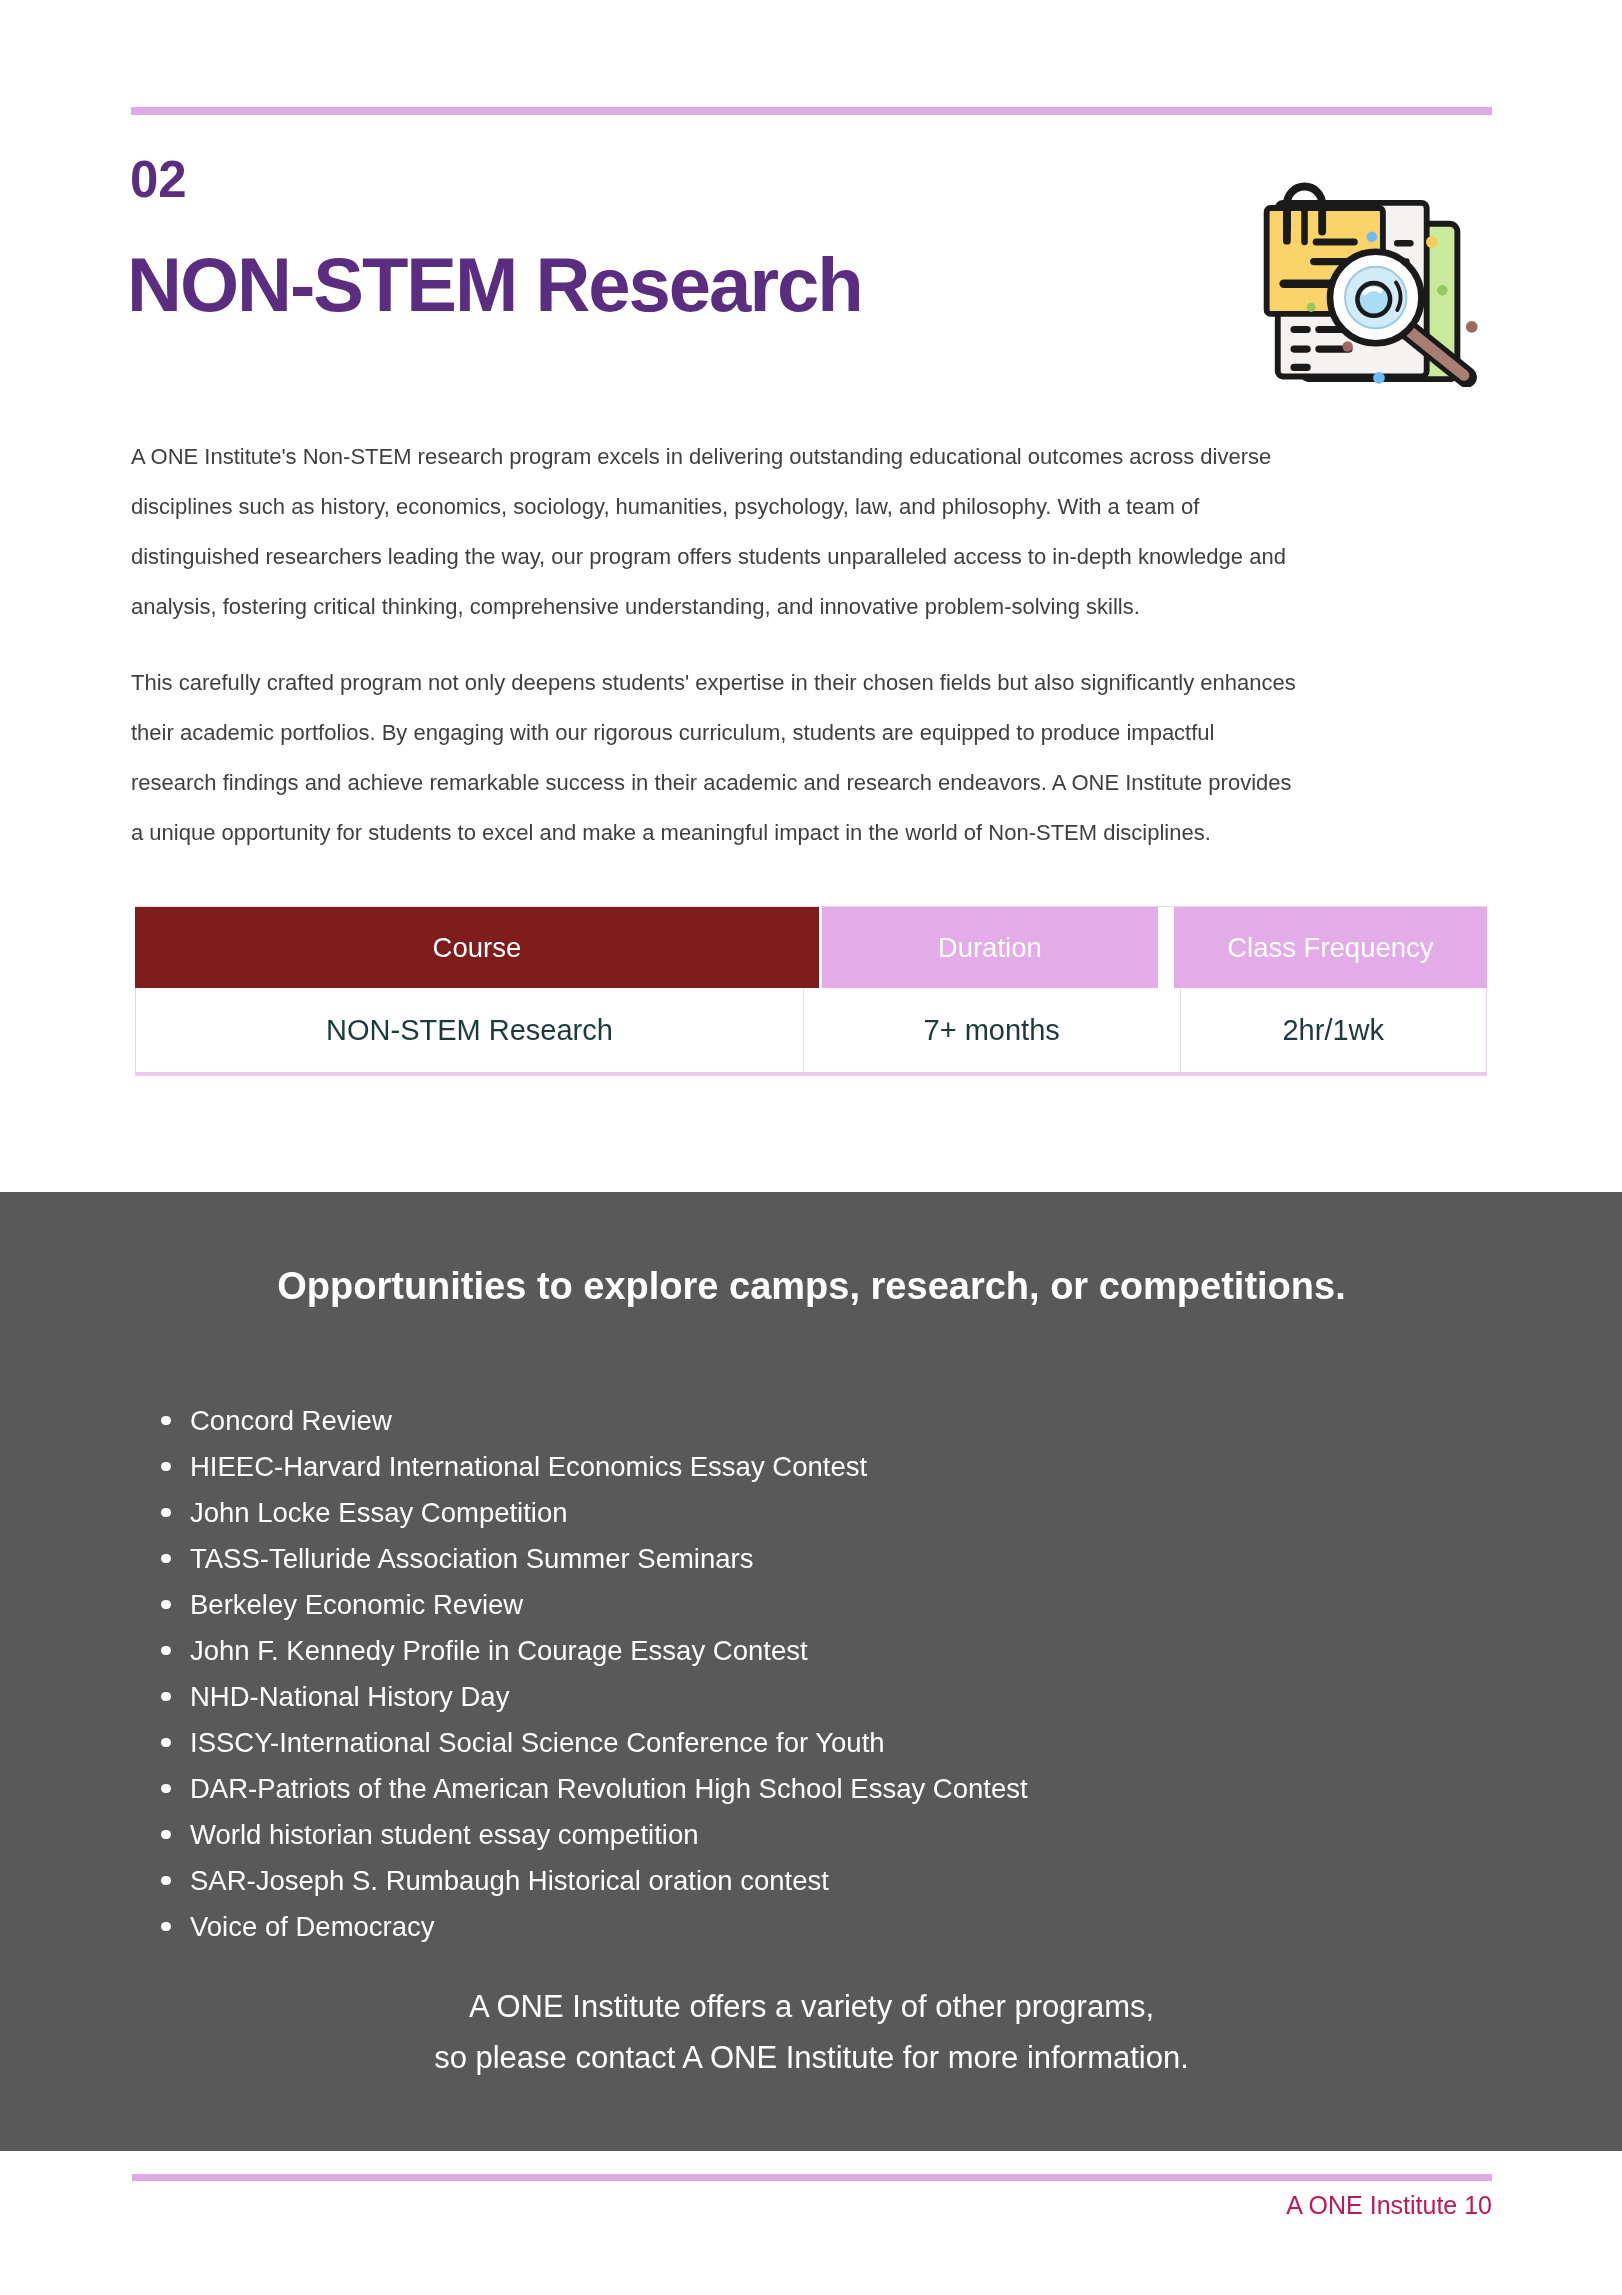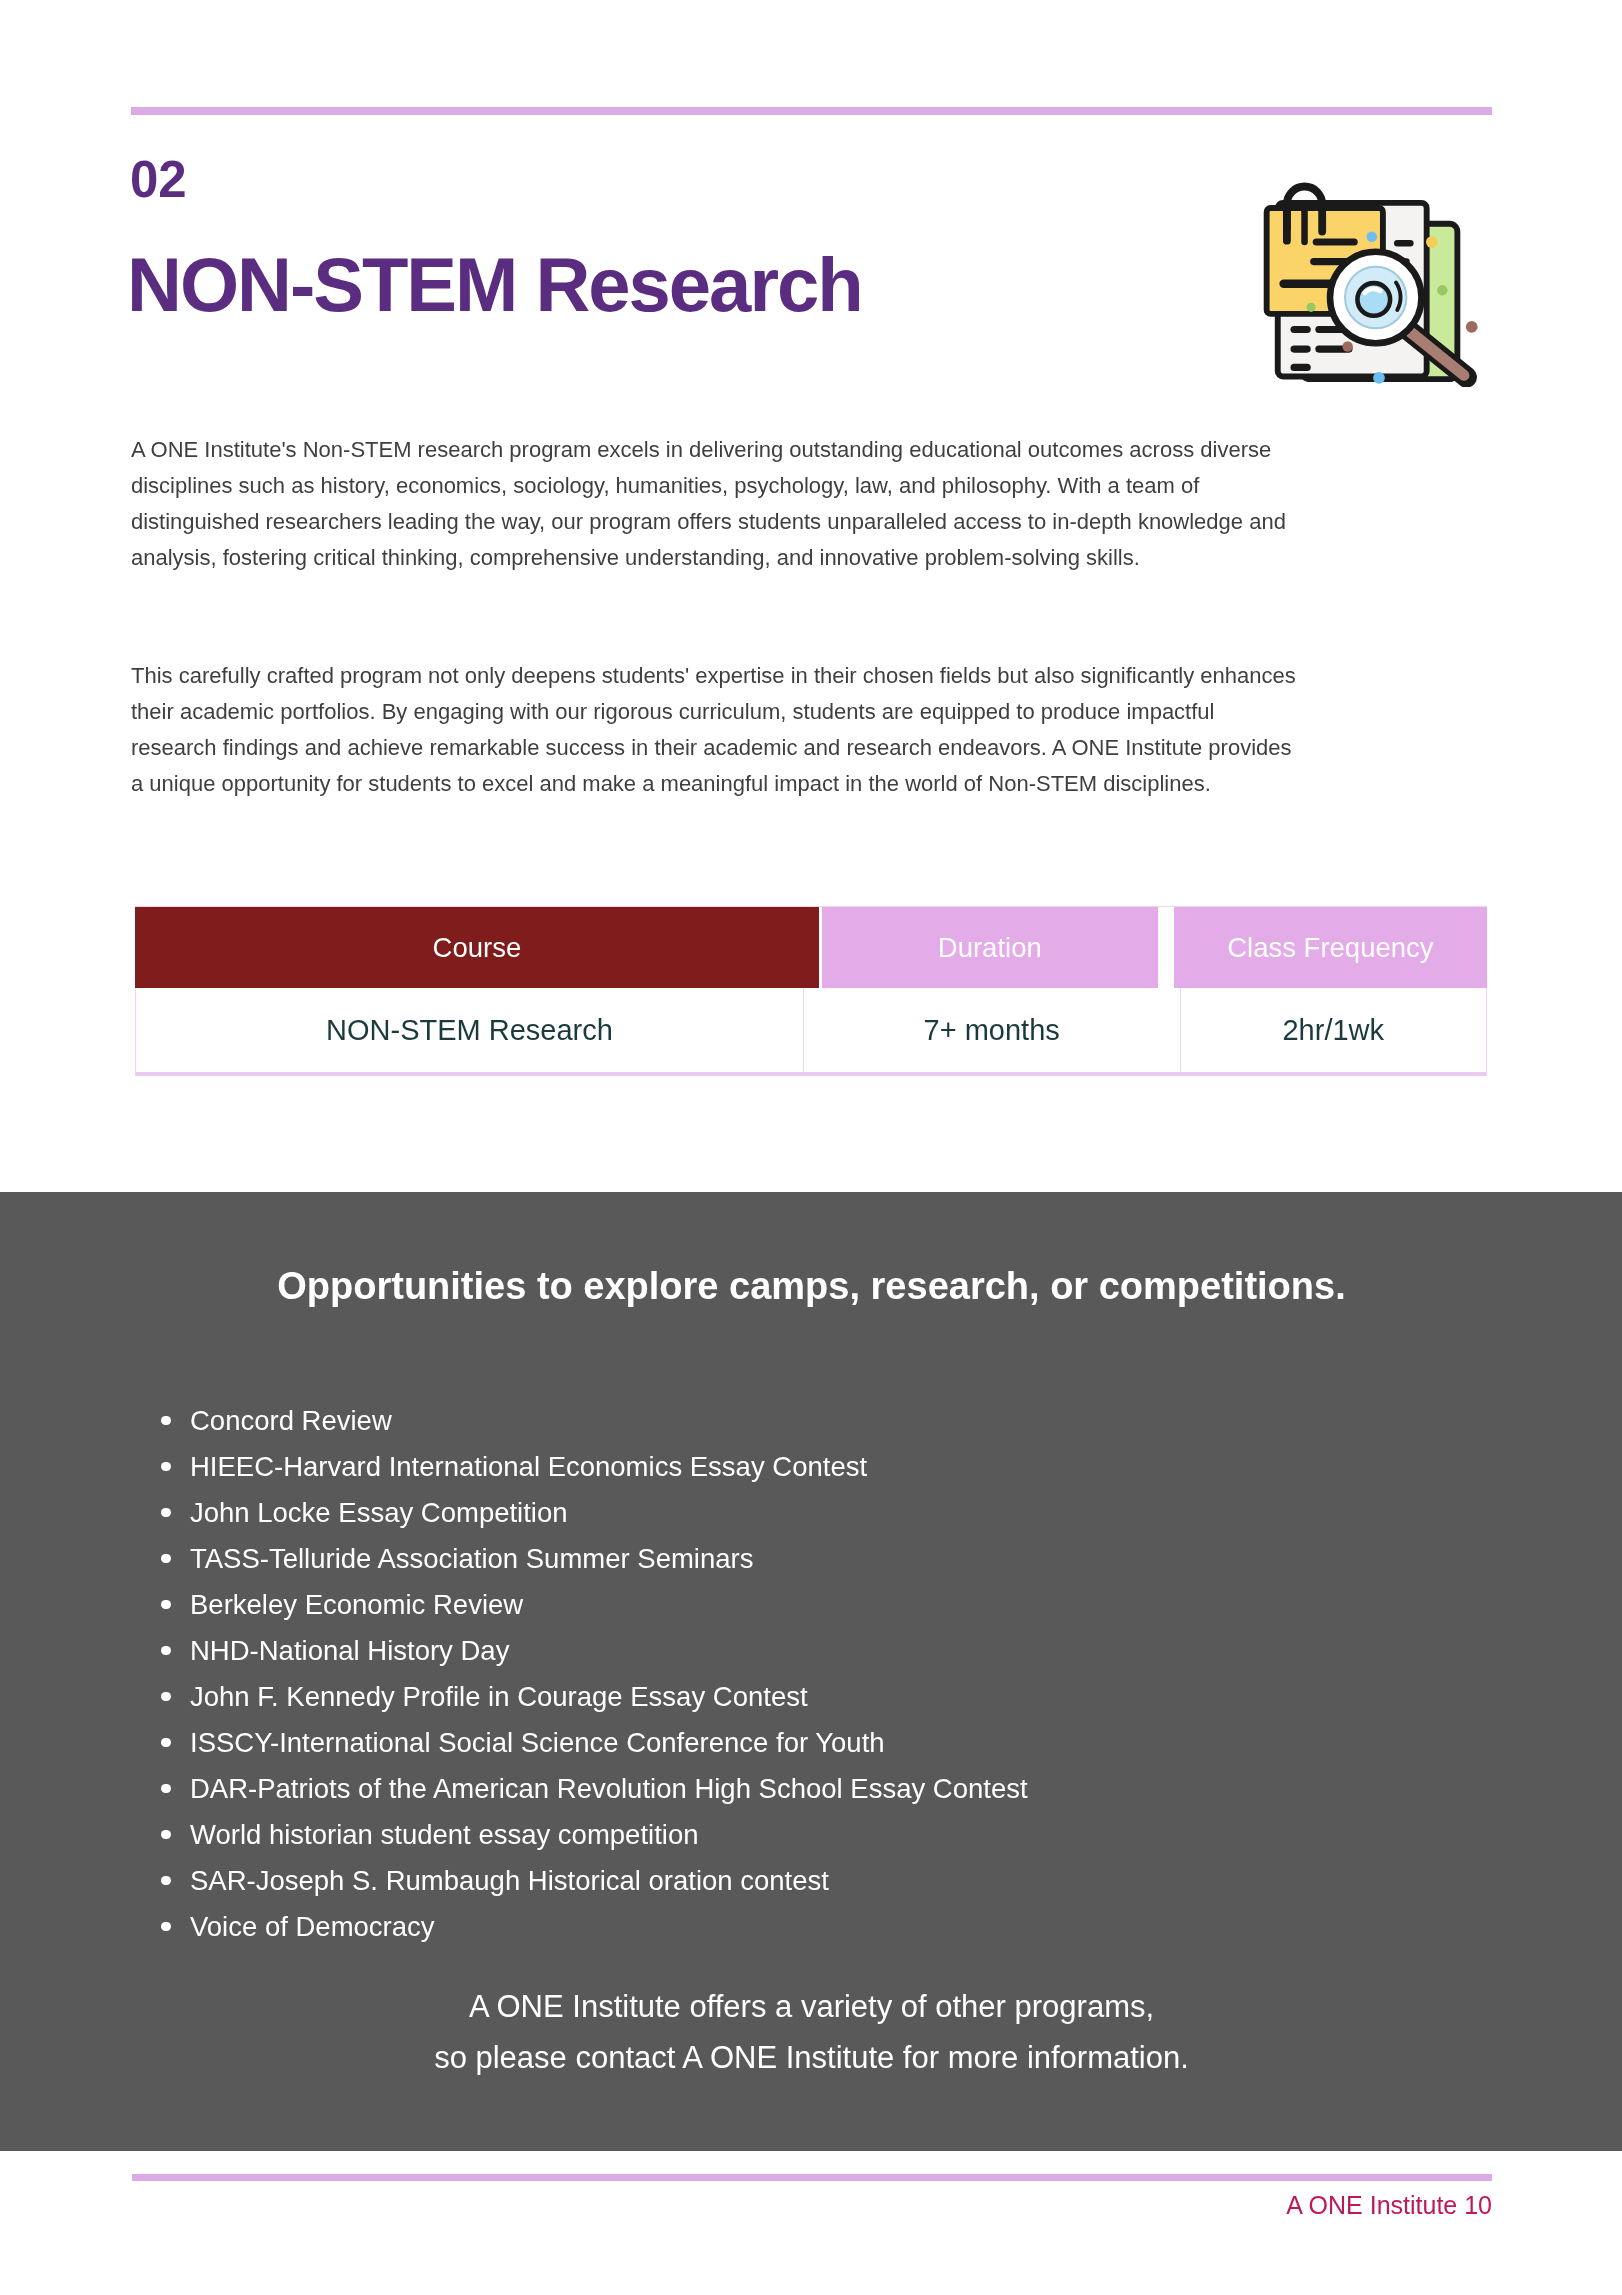--- a/index.html
+++ b/index.html
@@ -23,21 +23,21 @@
   .page-title{
     position:absolute;left:127px;top:247px;
     font-size:76px;font-weight:bold;color:#5b2d80;line-height:1;
     letter-spacing:-2px;white-space:nowrap;
   }
   .hero-icon{
     position:absolute;left:1256px;top:178px;width:229px;height:209px;
   }
   .para{
     position:absolute;left:131px;width:1171px;
-    font-size:22px;line-height:36px;color:#3f3f3f;
+    font-size:22px;line-height:50px;color:#3f3f3f;
   }
   .para1{top:432px;}
   .para2{top:658px;}
 
   .course-table{
     position:absolute;left:135px;top:906px;width:1352px;
     border-top:1.3px solid #eed3f2;
   }
   .thead{display:flex;height:81px;}
   .th{
@@ -165,22 +165,22 @@
   </div>
 
   <div class="dark-panel">
     <div class="opp-heading">Opportunities to explore camps, research, or competitions.</div>
     <ul class="opp-list">
       <li>Concord Review</li>
       <li>HIEEC-Harvard International Economics Essay Contest</li>
       <li>John Locke Essay Competition</li>
       <li>TASS-Telluride Association Summer Seminars</li>
       <li>Berkeley Economic Review</li>
+      <li>John F. Kennedy Profile in Courage Essay Contest</li>
       <li>NHD-National History Day</li>
-      <li>John F. Kennedy Profile in Courage Essay Contest</li>
       <li>ISSCY-International Social Science Conference for Youth</li>
       <li>DAR-Patriots of the American Revolution High School Essay Contest</li>
       <li>World historian student essay competition</li>
       <li>SAR-Joseph S. Rumbaugh Historical oration contest</li>
       <li>Voice of Democracy</li>
     </ul>
     <div class="closing">
       <div>A ONE Institute offers a variety of other programs,</div>
       <div>so please contact A ONE Institute for more information.</div>
     </div>

